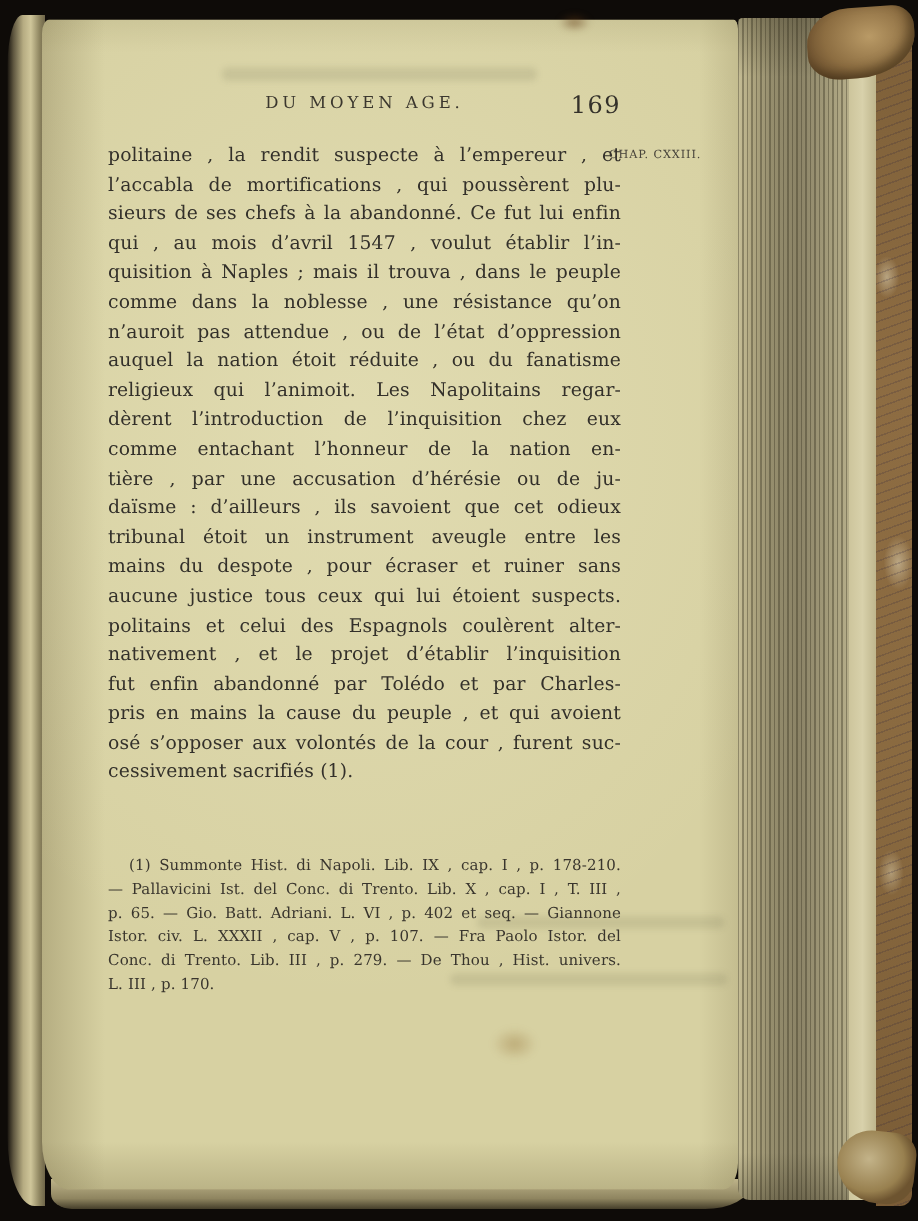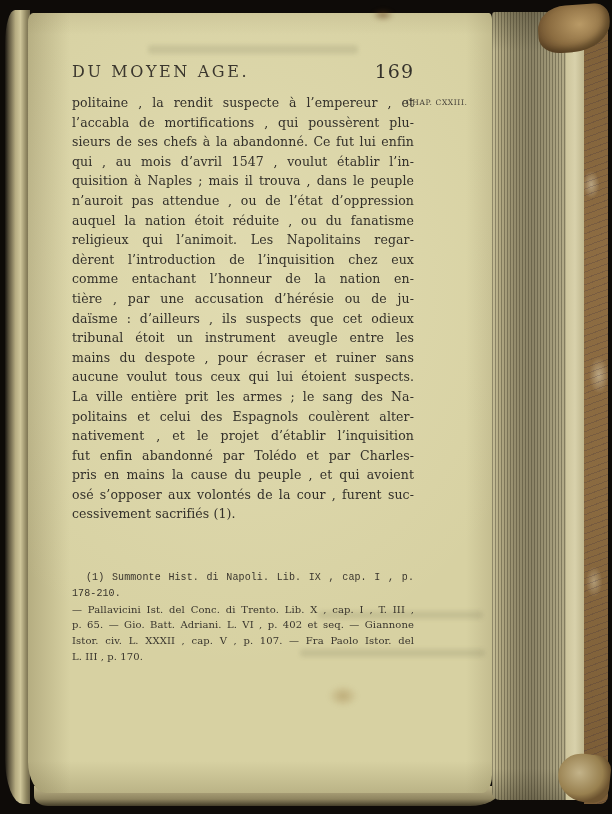--- a/index.html
+++ b/index.html
@@ -73,41 +73,41 @@
     background:radial-gradient(closest-side, rgba(140,100,40,0.34), rgba(140,100,40,0)); }
   #stain-2 { left:344px; top:-4px; width:22px; height:12px;
     background:radial-gradient(closest-side, rgba(95,55,18,0.55), rgba(95,55,18,0)); }
   .ghost { position:absolute; filter:blur(2px); background:rgba(95,90,62,0.14); border-radius:4px; }
   #ghost-1 { left:120px; top:32px; width:210px; height:9px; }
   #ghost-2 { left:290px; top:598px; width:165px; height:8px; }
   #ghost-3 { left:272px; top:636px; width:185px; height:8px; }
   
   #header-row { position:absolute; left:44px; top:49px; width:342px; }
   #running-title {
-    display:block; font-size:16px; letter-spacing:2.6px;
+    display:block; text-align:center; font-size:11px; letter-spacing:2.6px;
     color:#3b372e;
   }
   #page-number {
-    position:absolute; right:0; top:-2px; font-size:19px; color:#34312a; letter-spacing:1px;
+    position:absolute; right:0; top:-2px; font-size:16px; color:#34312a; letter-spacing:1px;
   }
   #margin-note {
     position:absolute; left:378px; top:85px; width:84px;
     font-size:7.5px; letter-spacing:0.6px; color:#47433a; white-space:nowrap;
   }
   #body-text {
     position:absolute; left:44px; top:80px; width:342px;
     font-size:12.5px; line-height:19.6px; letter-spacing:0.1px;
   }
   #footnote {
     position:absolute; left:44px; top:557px; width:342px;
     font-size:10px; line-height:15.8px; letter-spacing:0.1px; color:#39352d;
   }
   .tline { text-align:justify; text-align-last:justify; }
   .tline.end { text-align-last:left; }
-  .tline.indent { text-indent:14px;font-family:Liberation Mono, monospace; }
+  .tline.indent { text-indent:14px; }
 </style>
 </head>
 <body>
 
 <div id="stage">
   <div id="under-bottom"></div>
   <div id="left-sliver"></div>
   <div id="fore-edge"></div>
   <div id="cream-band"></div>
   <div id="cover"></div>
@@ -127,40 +127,41 @@
     </div>
 
     <div id="margin-note">CHAP. CXXIII.</div>
 
     <div id="body-text">
         <div class="tline">politaine , la rendit suspecte à l’empereur , et</div>
         <div class="tline">l’accabla de mortifications , qui poussèrent plu-</div>
         <div class="tline">sieurs de ses chefs à la abandonné. Ce fut lui enfin</div>
         <div class="tline">qui , au mois d’avril 1547 , voulut établir l’in-</div>
         <div class="tline">quisition à Naples ; mais il trouva , dans le peuple</div>
+        <div class="tline">comme dans la noblesse , une résistance qu’on</div>
         <div class="tline">n’auroit pas attendue , ou de l’état d’oppression</div>
         <div class="tline">auquel la nation étoit réduite , ou du fanatisme</div>
         <div class="tline">religieux qui l’animoit. Les Napolitains regar-</div>
         <div class="tline">dèrent l’introduction de l’inquisition chez eux</div>
         <div class="tline">comme entachant l’honneur de la nation en-</div>
         <div class="tline">tière , par une accusation d’hérésie ou de ju-</div>
-        <div class="tline">daïsme : d’ailleurs , ils suspects que cet odieux</div>
+        <div class="tline">daïsme : d’ailleurs , ils savoient que cet odieux</div>
         <div class="tline">tribunal étoit un instrument aveugle entre les</div>
         <div class="tline">mains du despote , pour écraser et ruiner sans</div>
-        <div class="tline">aucune voulut tous ceux qui lui étoient suspects.</div>
-        <div class="tline">La ville entière prit les armes ; le sang des Na-</div>
+        <div class="tline">aucune justice tous ceux qui lui étoient suspects.</div>
         <div class="tline">politains et celui des Espagnols coulèrent alter-</div>
         <div class="tline">nativement , et le projet d’établir l’inquisition</div>
         <div class="tline">fut enfin abandonné par Tolédo et par Charles-</div>
         <div class="tline">pris en mains la cause du peuple , et qui avoient</div>
         <div class="tline">osé s’opposer aux volontés de la cour , furent suc-</div>
         <div class="tline end">cessivement sacrifiés (1).</div>
       </div>
 
     <div id="footnote">
         <div class="tline indent">(1) Summonte Hist. di Napoli. Lib. IX , cap. I , p. 178-210.</div>
         <div class="tline">— Pallavicini Ist. del Conc. di Trento. Lib. X , cap. I , T. III ,</div>
         <div class="tline">p. 65. — Gio. Batt. Adriani. L. VI , p. 402 et seq. — Giannone</div>
         <div class="tline">Istor. civ. L. XXXII , cap. V , p. 107. — Fra Paolo Istor. del</div>
+        <div class="tline">Conc. di Trento. Lib. III , p. 279. — De Thou , Hist. univers.</div>
         <div class="tline end">L. III , p. 170.</div>
       </div>
   </div>
 </div>
 
 </body></html>

